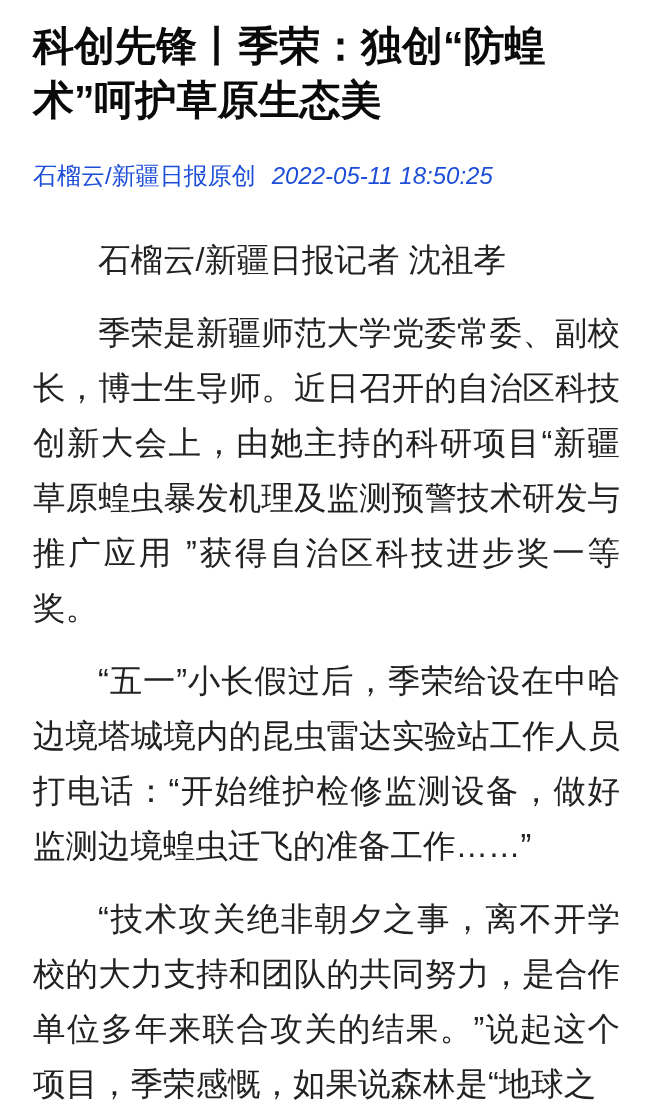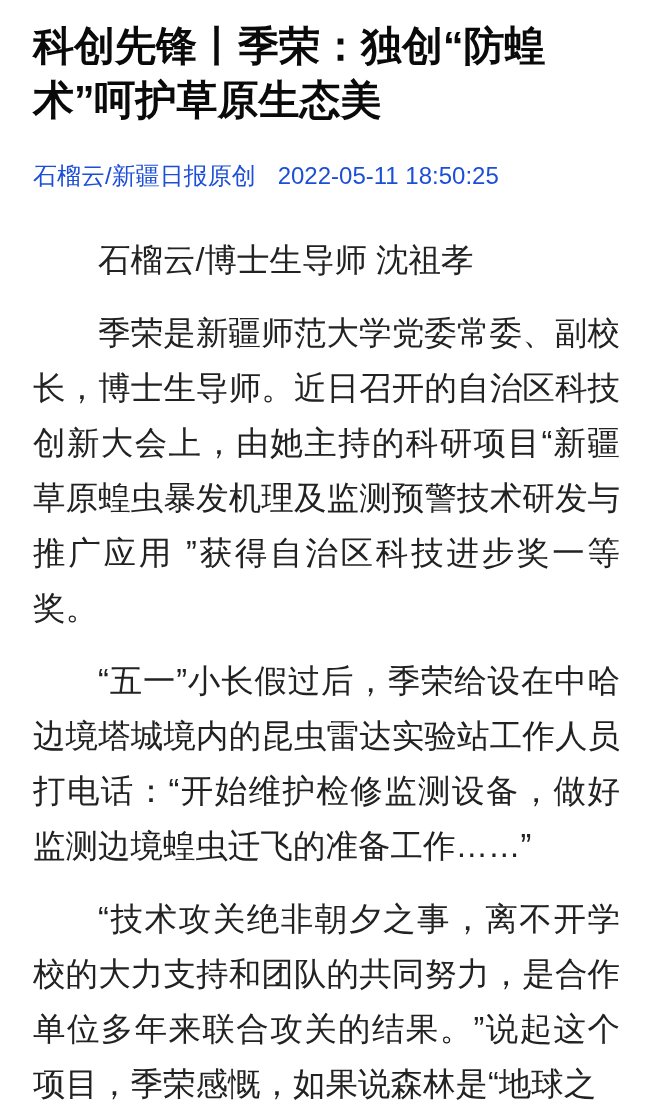--- a/index.html
+++ b/index.html
@@ -31,21 +31,22 @@
   .article-meta {
     display: flex;
     align-items: baseline;
     margin-top: 32px;
     font-size: 24px;
     line-height: 34px;
     color: #1d4ed8;
     font-weight: 400;
   }
   .publish-time {
-    margin-left: 22px;
+    margin-left: 16px;
+    font-style: italic;
   }
   .article-body {
     margin-top: 40px;
   }
   .article-body p {
     margin: 0 0 18px 0;
     font-size: 32.5px;
     line-height: 55px;
     color: #222222;
     text-align: justify;
@@ -59,19 +60,19 @@
 <div class="page">
 
   <h1 class="article-title">科创先锋丨季荣：独创“防蝗术”呵护草原生态美</h1>
 
   <div class="article-meta">
     <span class="source-name">石榴云/新疆日报原创</span>
     <span class="publish-time">2022-05-11 18:50:25</span>
   </div>
 
   <div class="article-body">
-    <p>石榴云/博士生导师 沈祖孝</p>
+    <p>石榴云/新疆日报记者 沈祖孝</p>
     <p>季荣是新疆师范大学党委常委、副校长，博士生导师。近日召开的自治区科技创新大会上，由她主持的科研项目“新疆草原蝗虫暴发机理及监测预警技术研发与推广应用 ”获得自治区科技进步奖一等奖。</p>
     <p>“五一”小长假过后，季荣给设在中哈边境塔城境内的昆虫雷达实验站工作人员打电话：“开始维护检修监测设备，做好监测边境蝗虫迁飞的准备工作……”</p>
     <p>“技术攻关绝非朝夕之事，离不开学校的大力支持和团队的共同努力，是合作单位多年来联合攻关的结果。”说起这个项目，季荣感慨，如果说森林是“地球之</p>
   </div>
 
 </div>
 
 </body></html>

